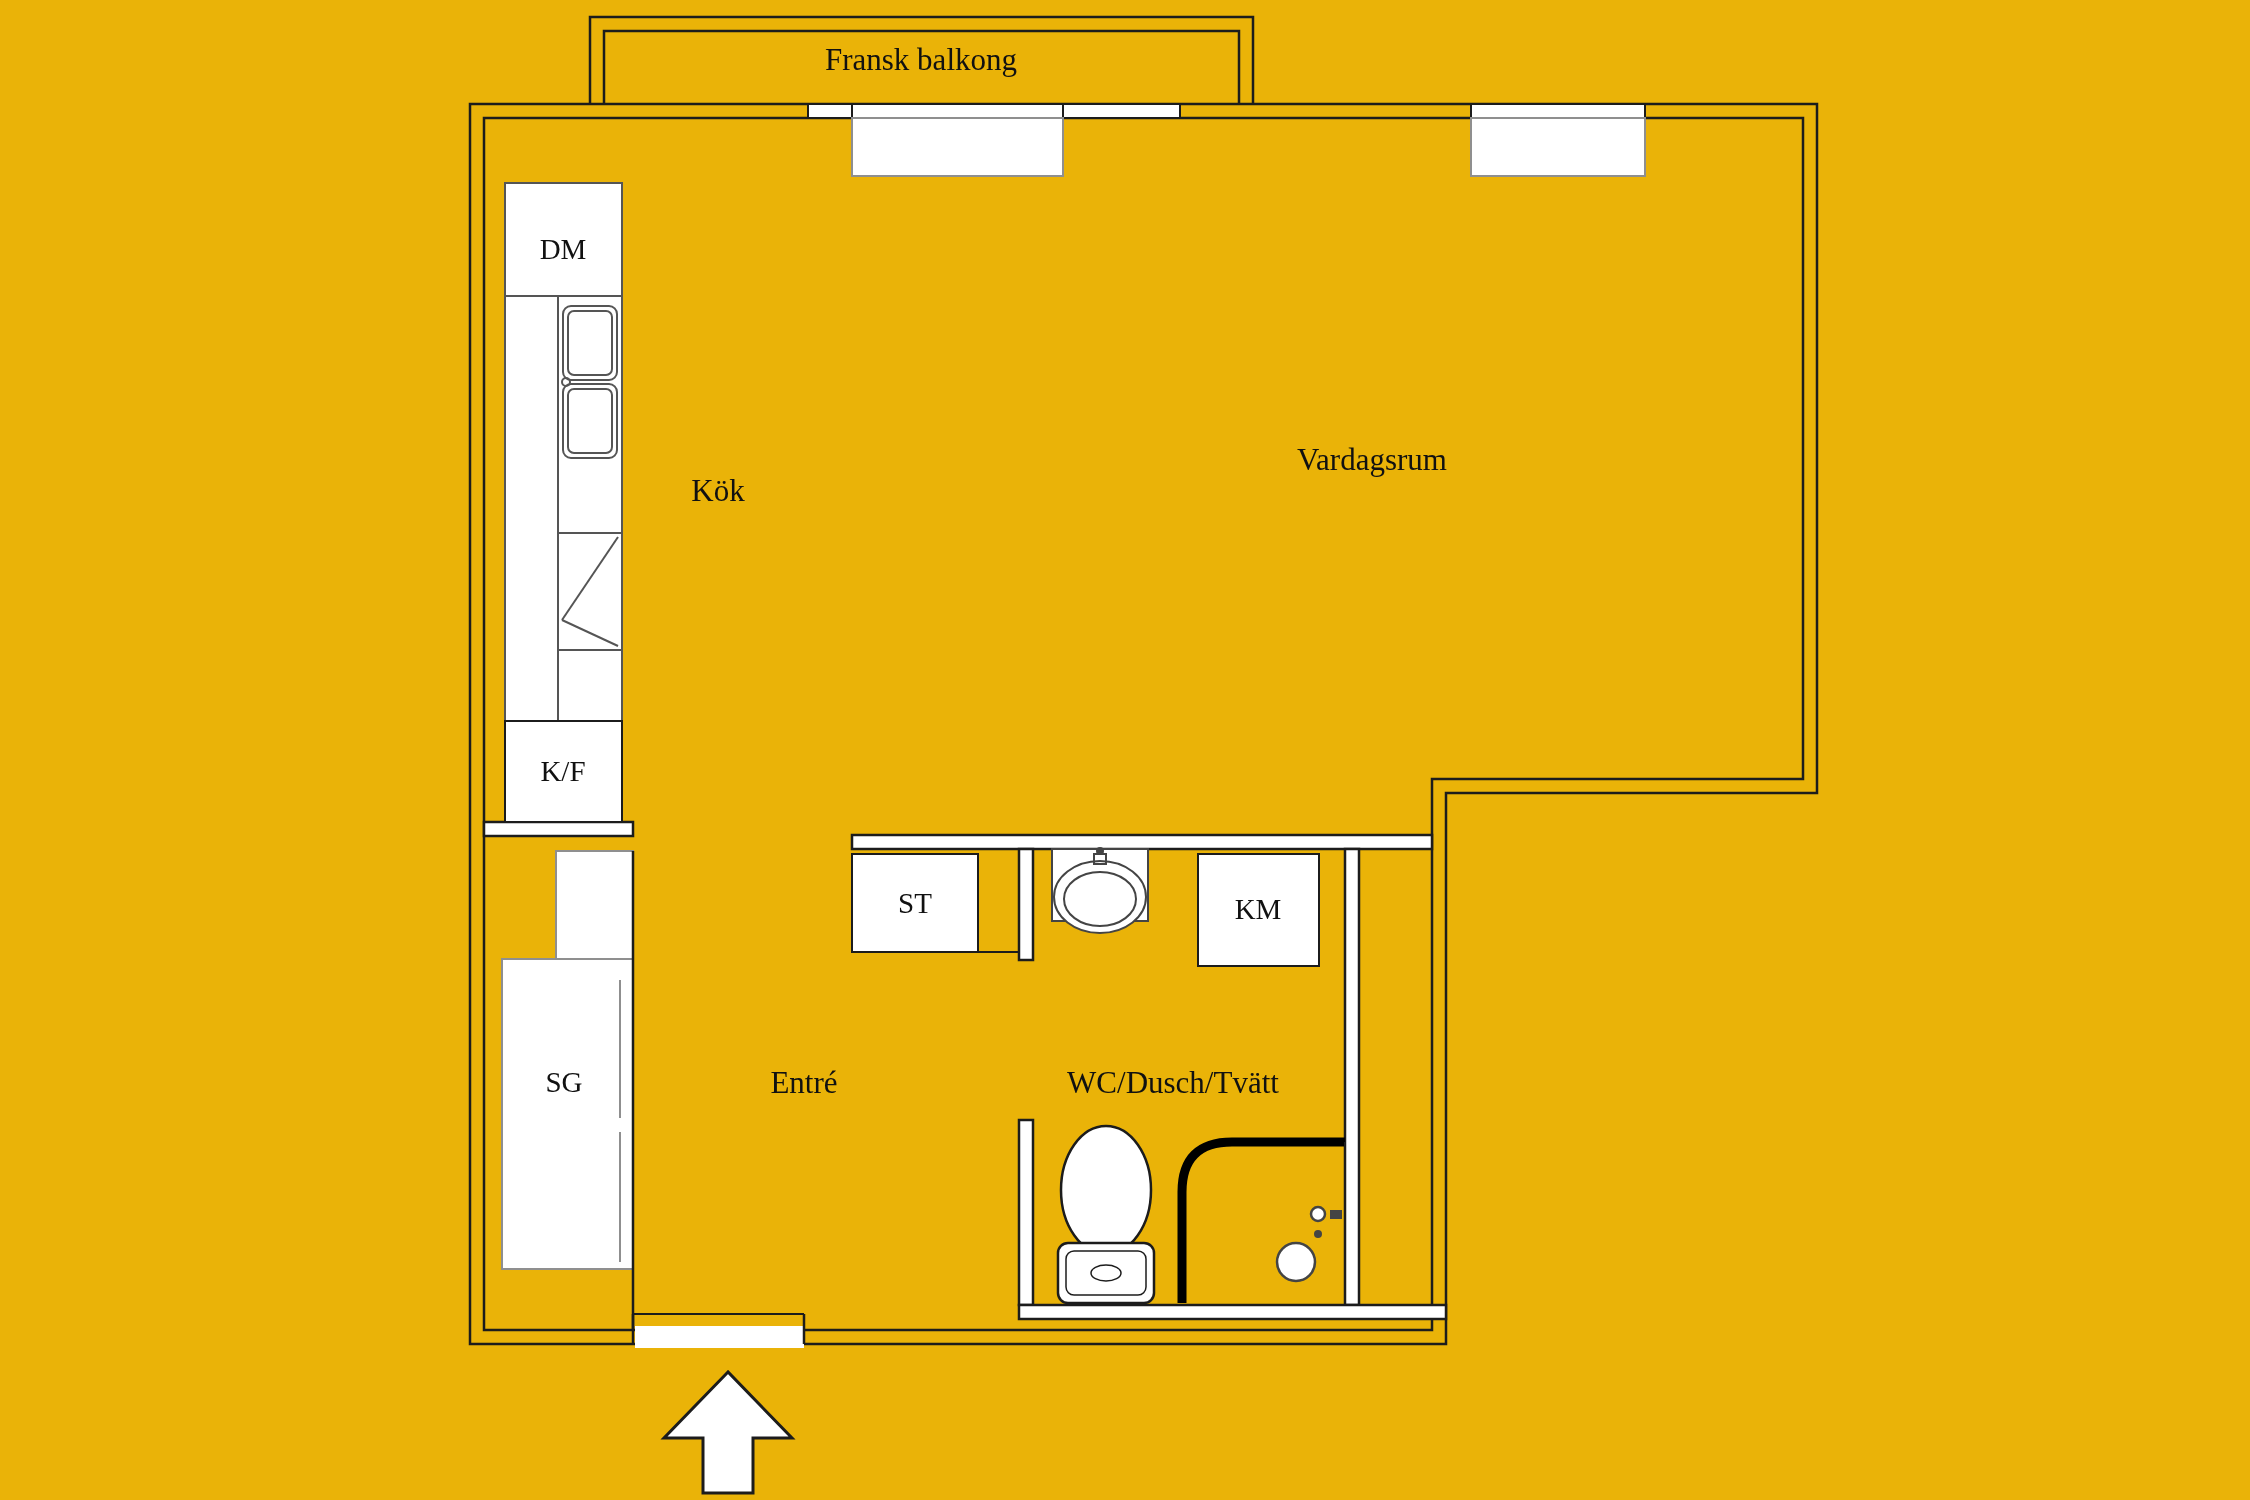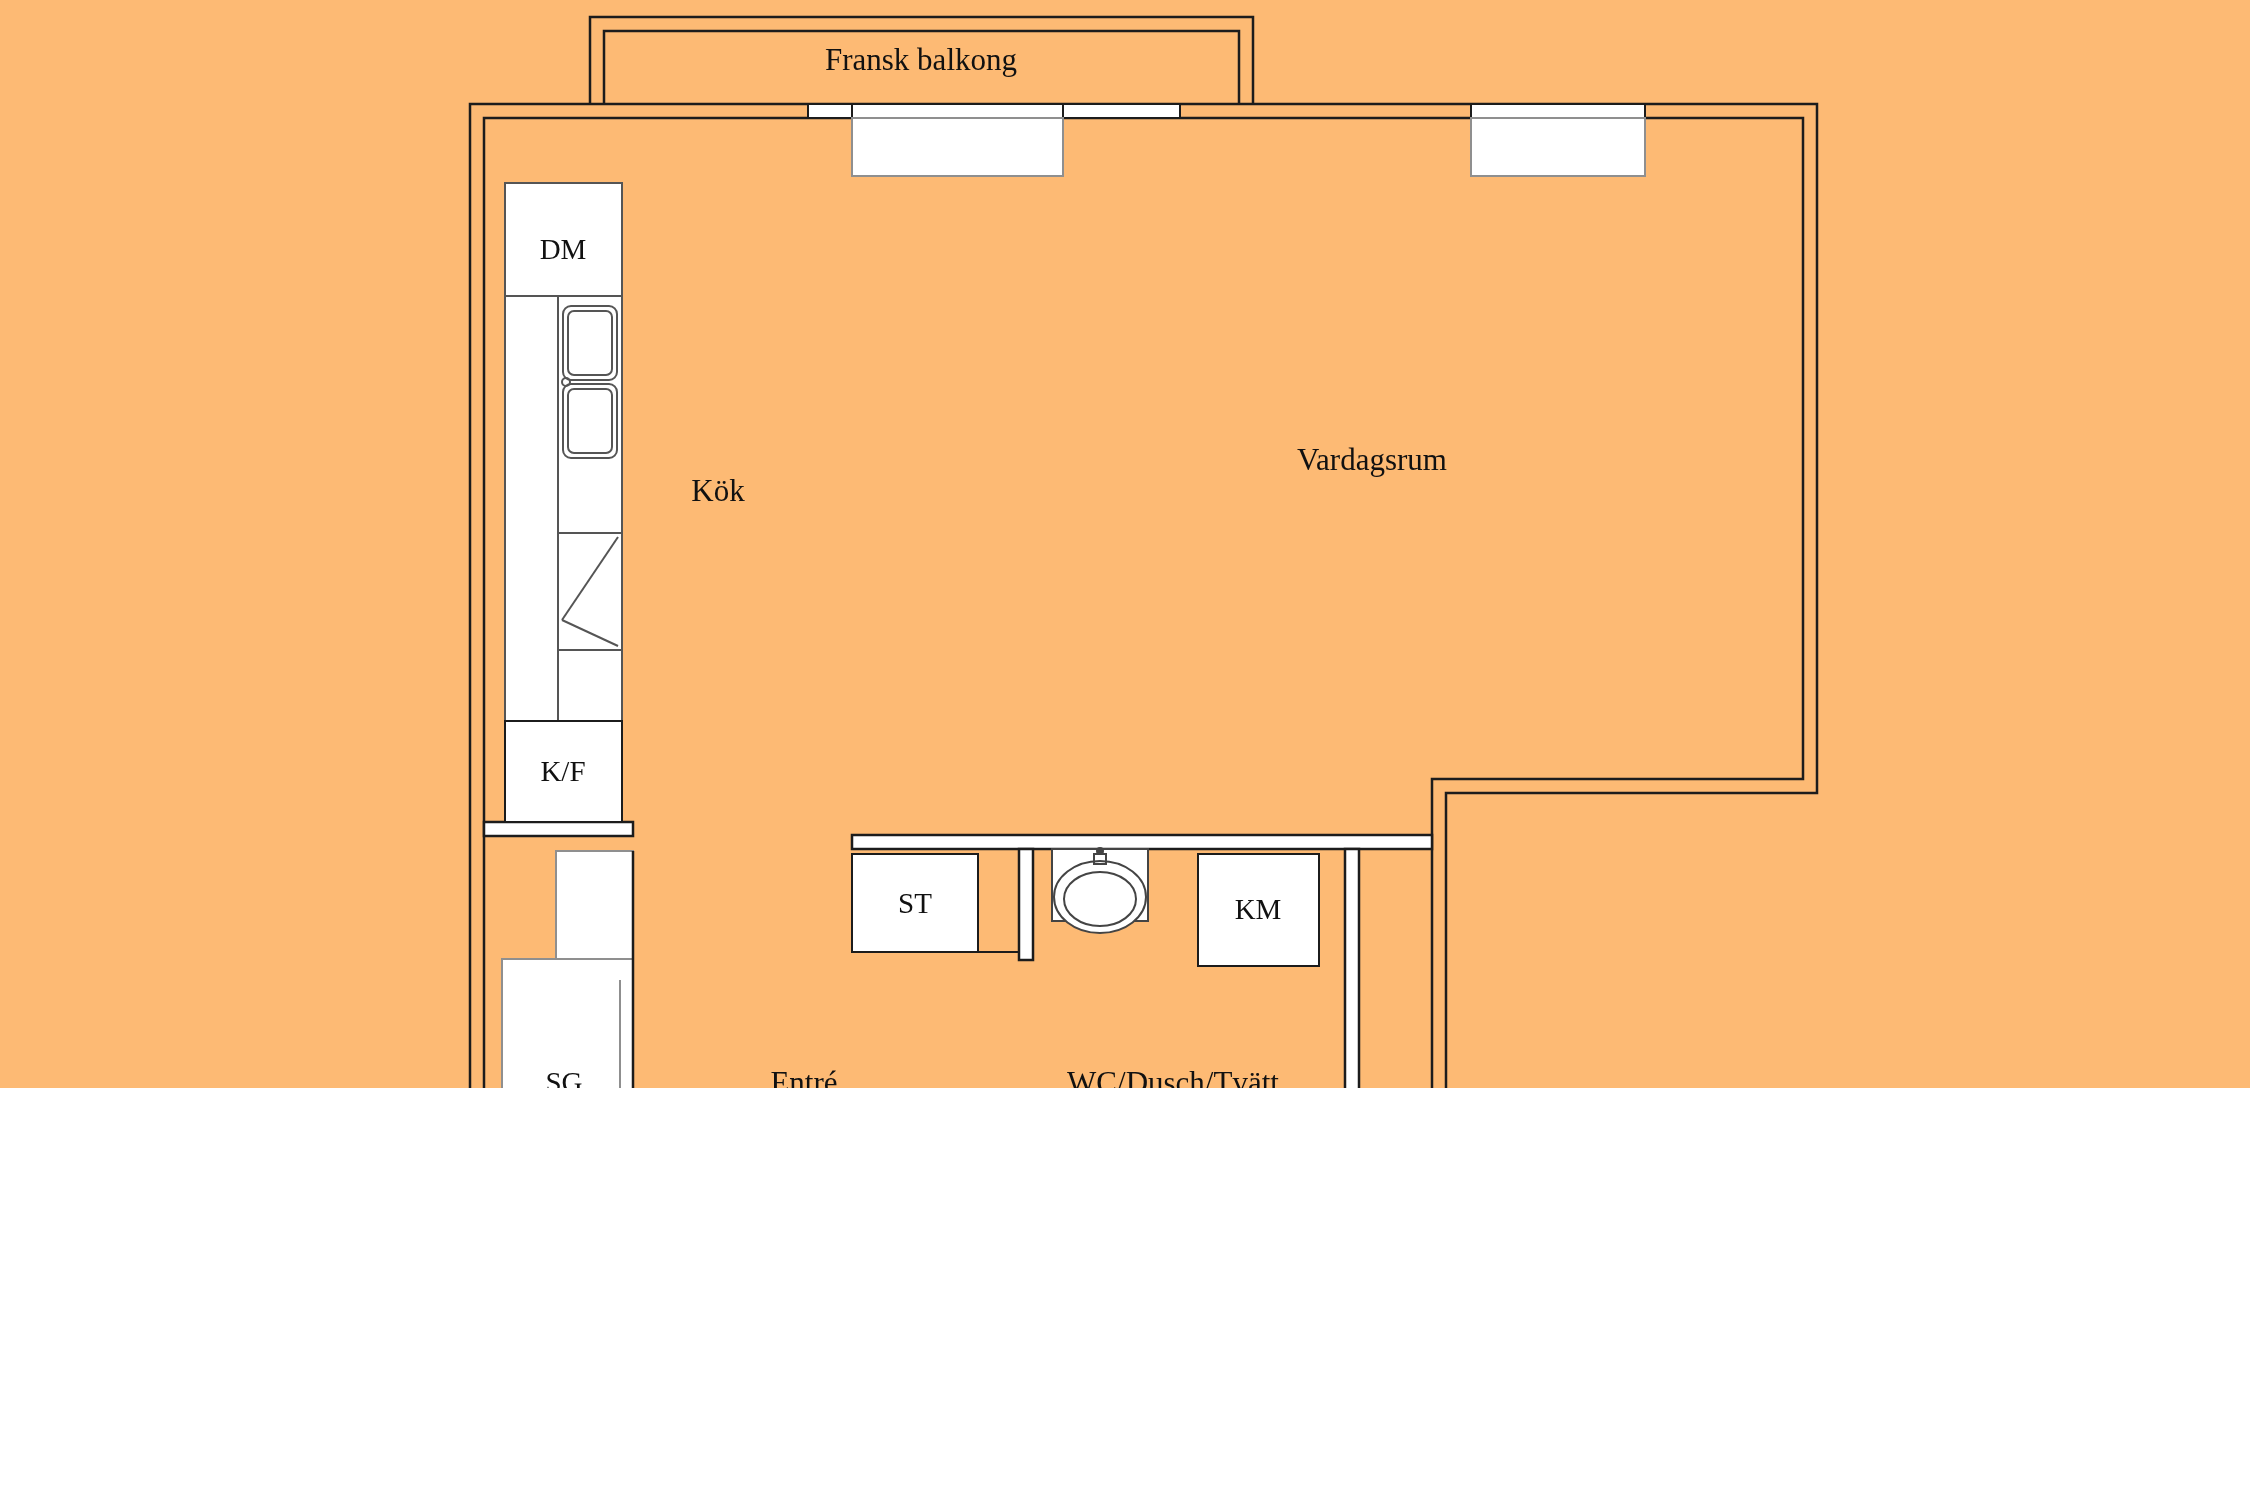--- a/index.html
+++ b/index.html
@@ -1,20 +1,20 @@
 <!DOCTYPE html>
 <html><head>
 <meta charset="utf-8">
 <style>
   html, body { margin: 0; padding: 0; background: #ffffff; }
   .canvas {
     position: relative;
     width: 2250px;
-    height: 1088px;
-    background: #fdba74;
+    height: 1500px;
+    background: #eab308;
     overflow: hidden;
     font-family: "Liberation Serif", serif;
   }
   svg { display: block; }
   text {
     font-family: "Liberation Serif", serif;
     fill: #111111;
     text-anchor: middle;
   }
   .room-label  { font-size: 31px; }

